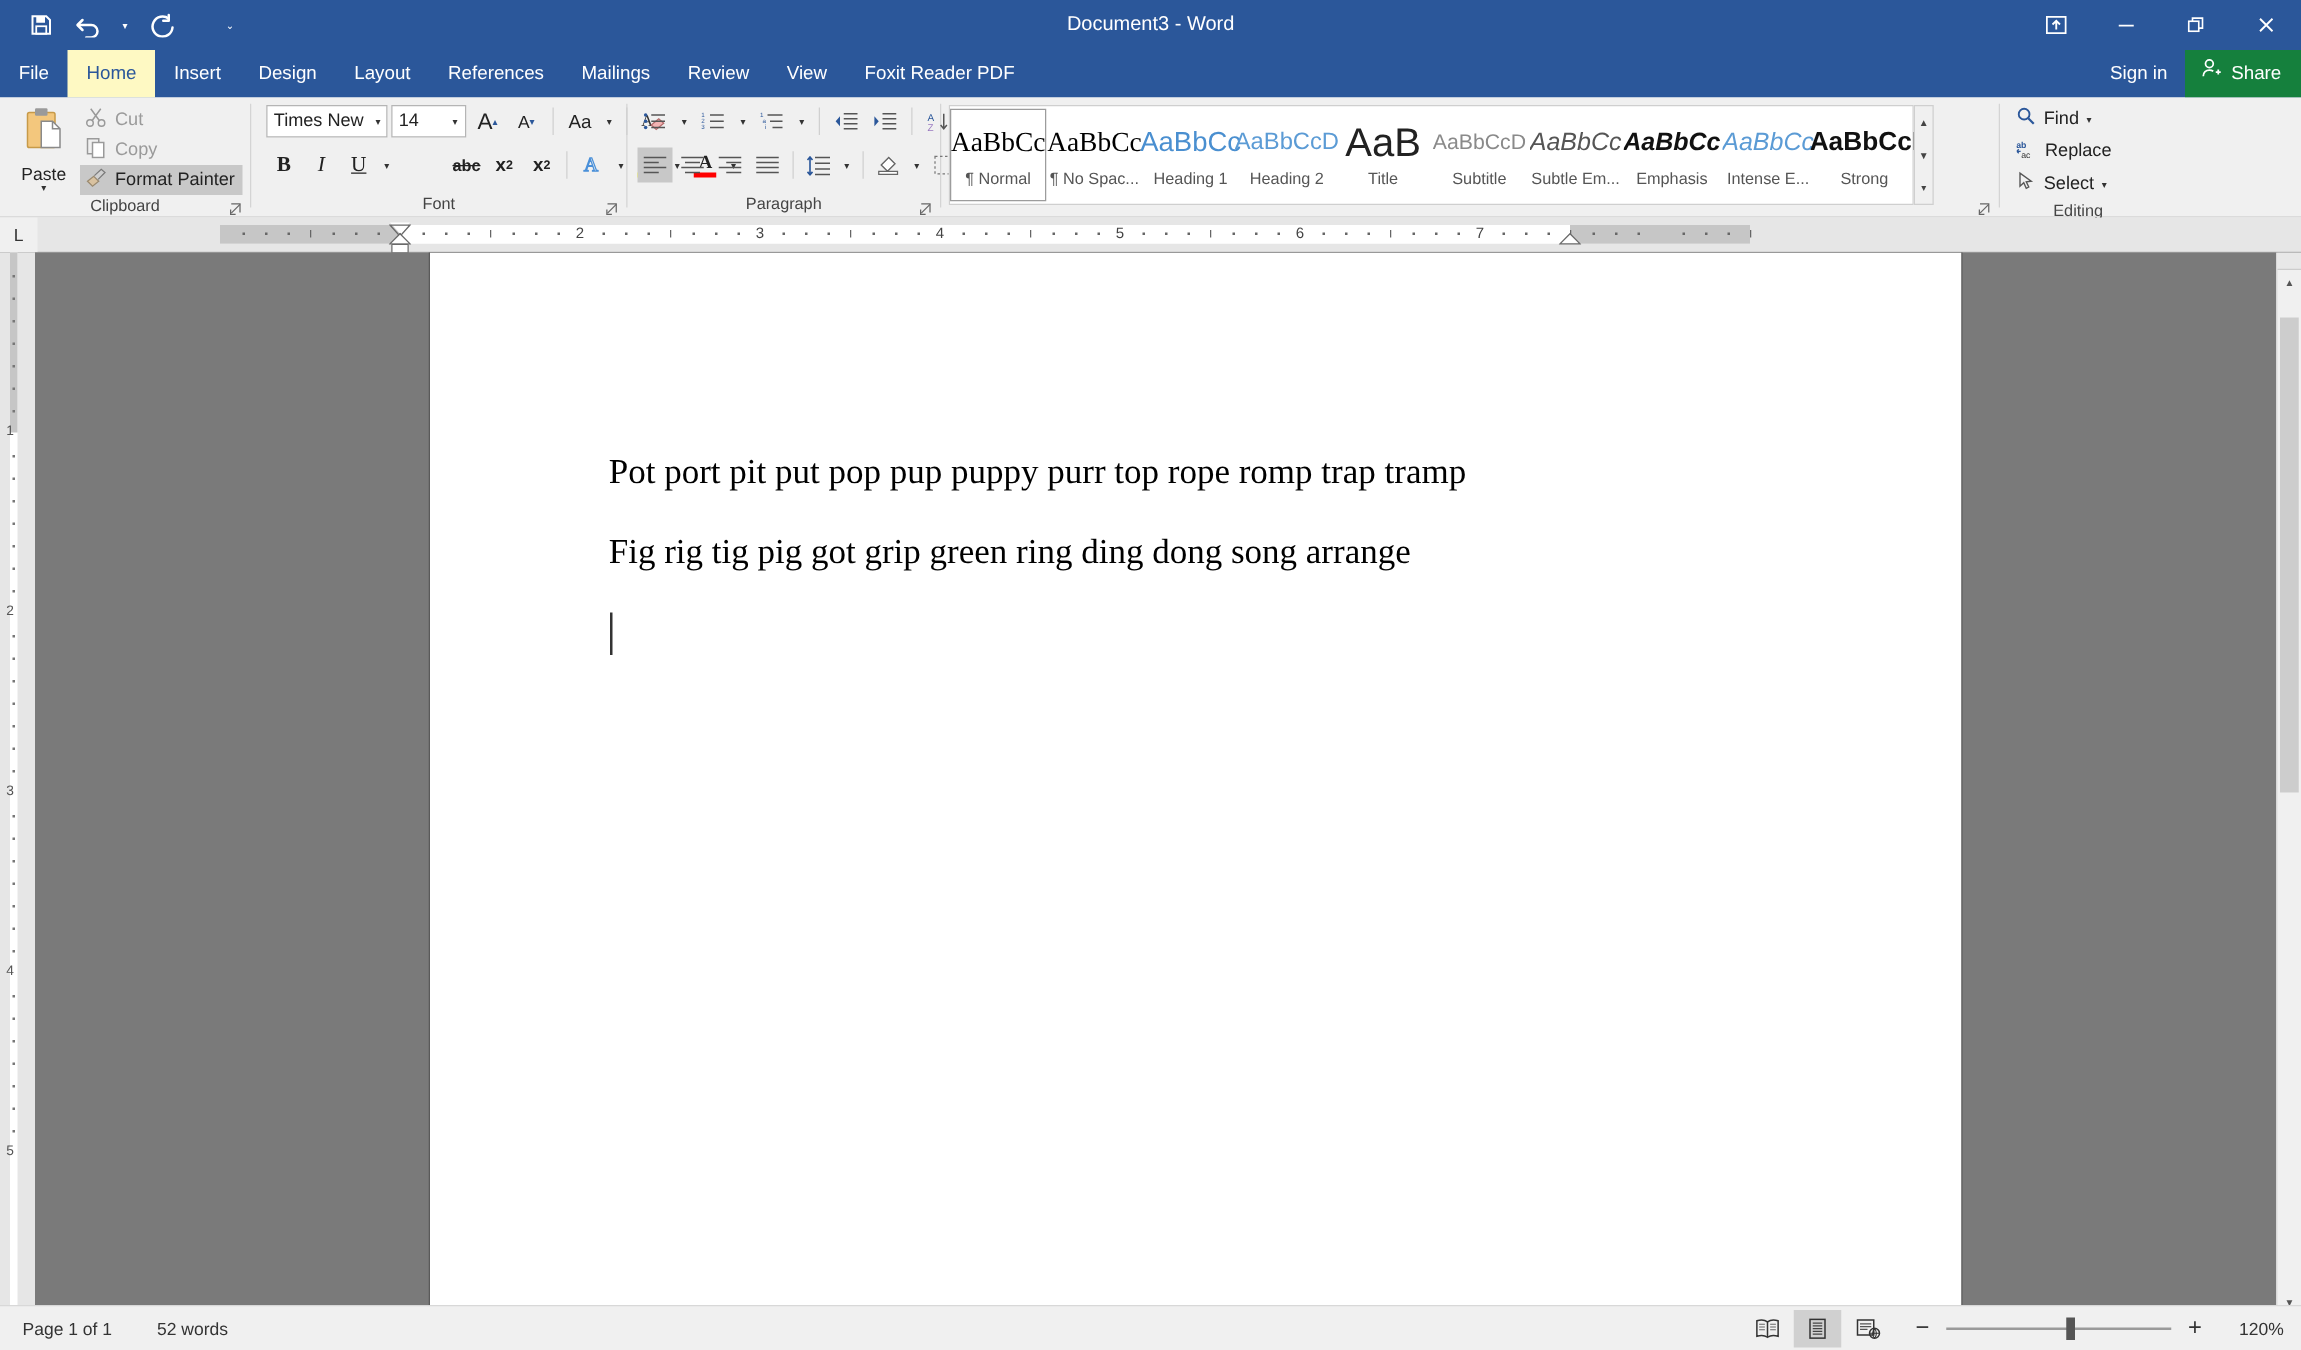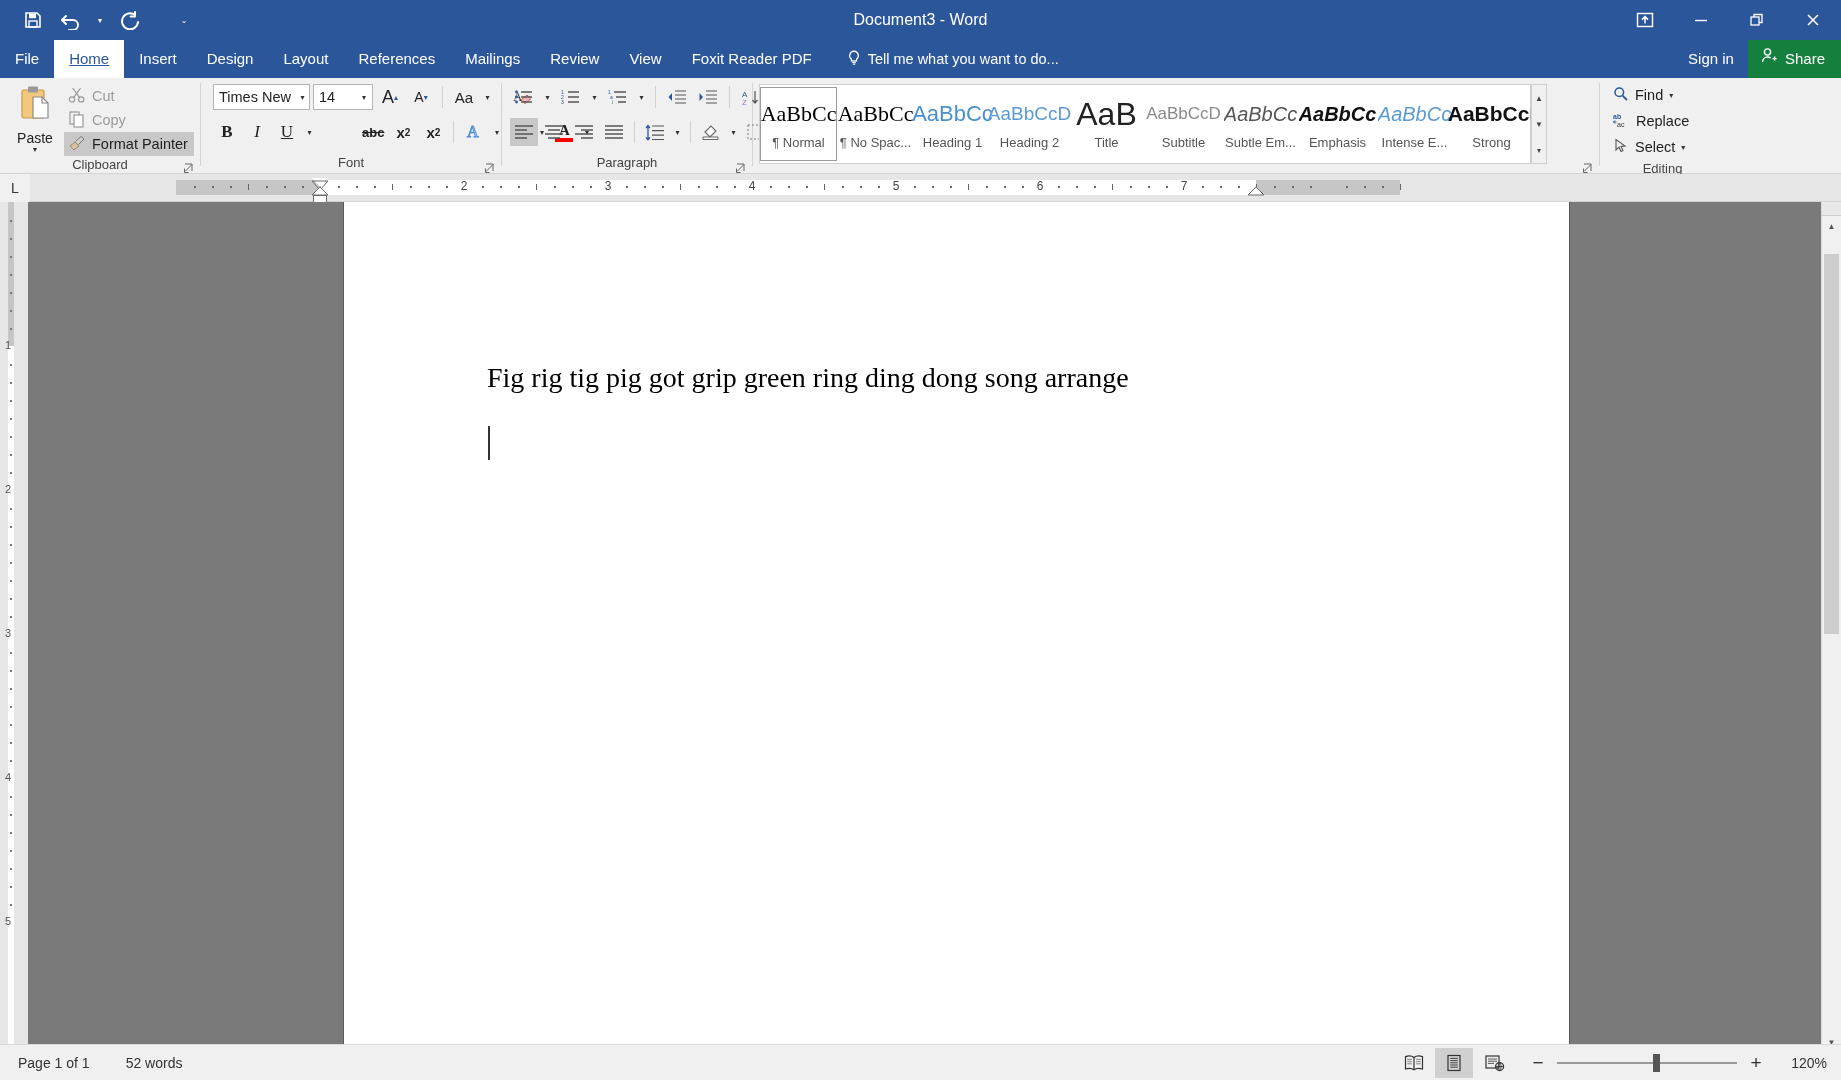--- a/index.html
+++ b/index.html
@@ -38,21 +38,21 @@
   }
 
   
   .tabsrow {
     height: 38px; background:#2b579a; display:flex; align-items:flex-end; position:relative;
   }
   .tab {
     height: 38px; line-height: 38px; padding: 0 15px; color:#fff; font-size:15px;
     cursor:pointer; white-space:nowrap;
   }
-  .tab.active { background:#ffffff; color:#2b579a;text-decoration:underline; }
+  .tab.active { background:#fef9c3; color:#2b579a; }
   .tellme {
     display:flex; align-items:center; gap:7px; height:38px; padding-left:20px;
     color:#fff; font-size:14.5px; cursor:pointer;
   }
   .tellme .bulb { font-size: 14px; }
   .tr-right { position:absolute; right:0; top:0; height:38px; display:flex; align-items:center; }
   .signin { color:#fff; font-size:15px; padding: 0 14px; line-height:38px; cursor:pointer; }
   .sharebtn {
     color:#fff; font-size:15px; padding: 0 16px 0 12px; height:38px; line-height:38px;
     background:#15803d; display:flex; align-items:center; gap:7px; cursor:pointer;
@@ -251,29 +251,20 @@
     <div class="tab">File</div>
     <div class="tab active">Home</div>
     <div class="tab">Insert</div>
     <div class="tab">Design</div>
     <div class="tab">Layout</div>
     <div class="tab">References</div>
     <div class="tab">Mailings</div>
     <div class="tab">Review</div>
     <div class="tab">View</div>
     <div class="tab">Foxit Reader PDF</div>
-    <div class="tellme">
-      <span class="bulb">
-        <svg width="14" height="16" viewBox="0 0 14 16">
-            <path d="M7 1.2a4.4 4.4 0 0 0-2.6 7.9v1.7h5.2V9.1A4.4 4.4 0 0 0 7 1.2z" fill="none" stroke="#fff" stroke-width="1.2"></path>
-            <path d="M5.2 12.3h3.6M5.8 14.2h2.4" stroke="#fff" stroke-width="1.2"></path>
-          </svg>
-      </span>
-      <span>Tell me what you want to do...</span>
-    </div>
     <div class="tr-right">
       <div class="signin">Sign in</div>
       <div class="sharebtn">
         <span>
           <svg width="18" height="17" viewBox="0 0 18 17">
               <circle cx="7.5" cy="5" r="3.1" fill="none" stroke="#fff" stroke-width="1.4"></circle>
               <path d="M2.6 15c0-3 2.2-5 4.9-5 1.2 0 2.3.4 3.1 1" fill="none" stroke="#fff" stroke-width="1.4"></path>
               <path d="M12.6 11.6h4M14.6 9.6v4" stroke="#fff" stroke-width="1.4"></path>
             </svg>
         </span>
@@ -758,20 +749,21 @@
         <div style="position: absolute; left: 10px; top: 612px; width: 2px; height: 2px; background: rgb(119, 119, 119);"></div>
         <div style="position: absolute; left: 10px; top: 630px; width: 2px; height: 2px; background: rgb(119, 119, 119);"></div>
         <div style="position: absolute; left: 10px; top: 648px; width: 2px; height: 2px; background: rgb(119, 119, 119);"></div>
         <div style="position: absolute; left: 10px; top: 666px; width: 2px; height: 2px; background: rgb(119, 119, 119);"></div>
         <div style="position: absolute; left: 10px; top: 684px; width: 2px; height: 2px; background: rgb(119, 119, 119);"></div>
         <div style="position: absolute; left: 10px; top: 702px; width: 2px; height: 2px; background: rgb(119, 119, 119);"></div>
       </div>
     <div class="canvas">
       <div class="page">
         <div class="doc" id="doc">
+            <div class="docline">Pot port pit put pop pup puppy purr top rope romp trap tramp</div>
             <div class="docline">Fig rig tig pig got grip green ring ding dong song arrange</div>
             <div class="caret"></div>
           </div>
       </div>
       <div class="scrollbar">
         <div class="sb-split"></div>
         <div class="sb-arrow" style="margin-top:14px;">▲</div>
         <div class="sb-thumb" style="top:52px; height:380px;"></div>
         <div class="sb-arrow" style="position:absolute;bottom:0;left:0;right:0;">▼</div>
       </div>

